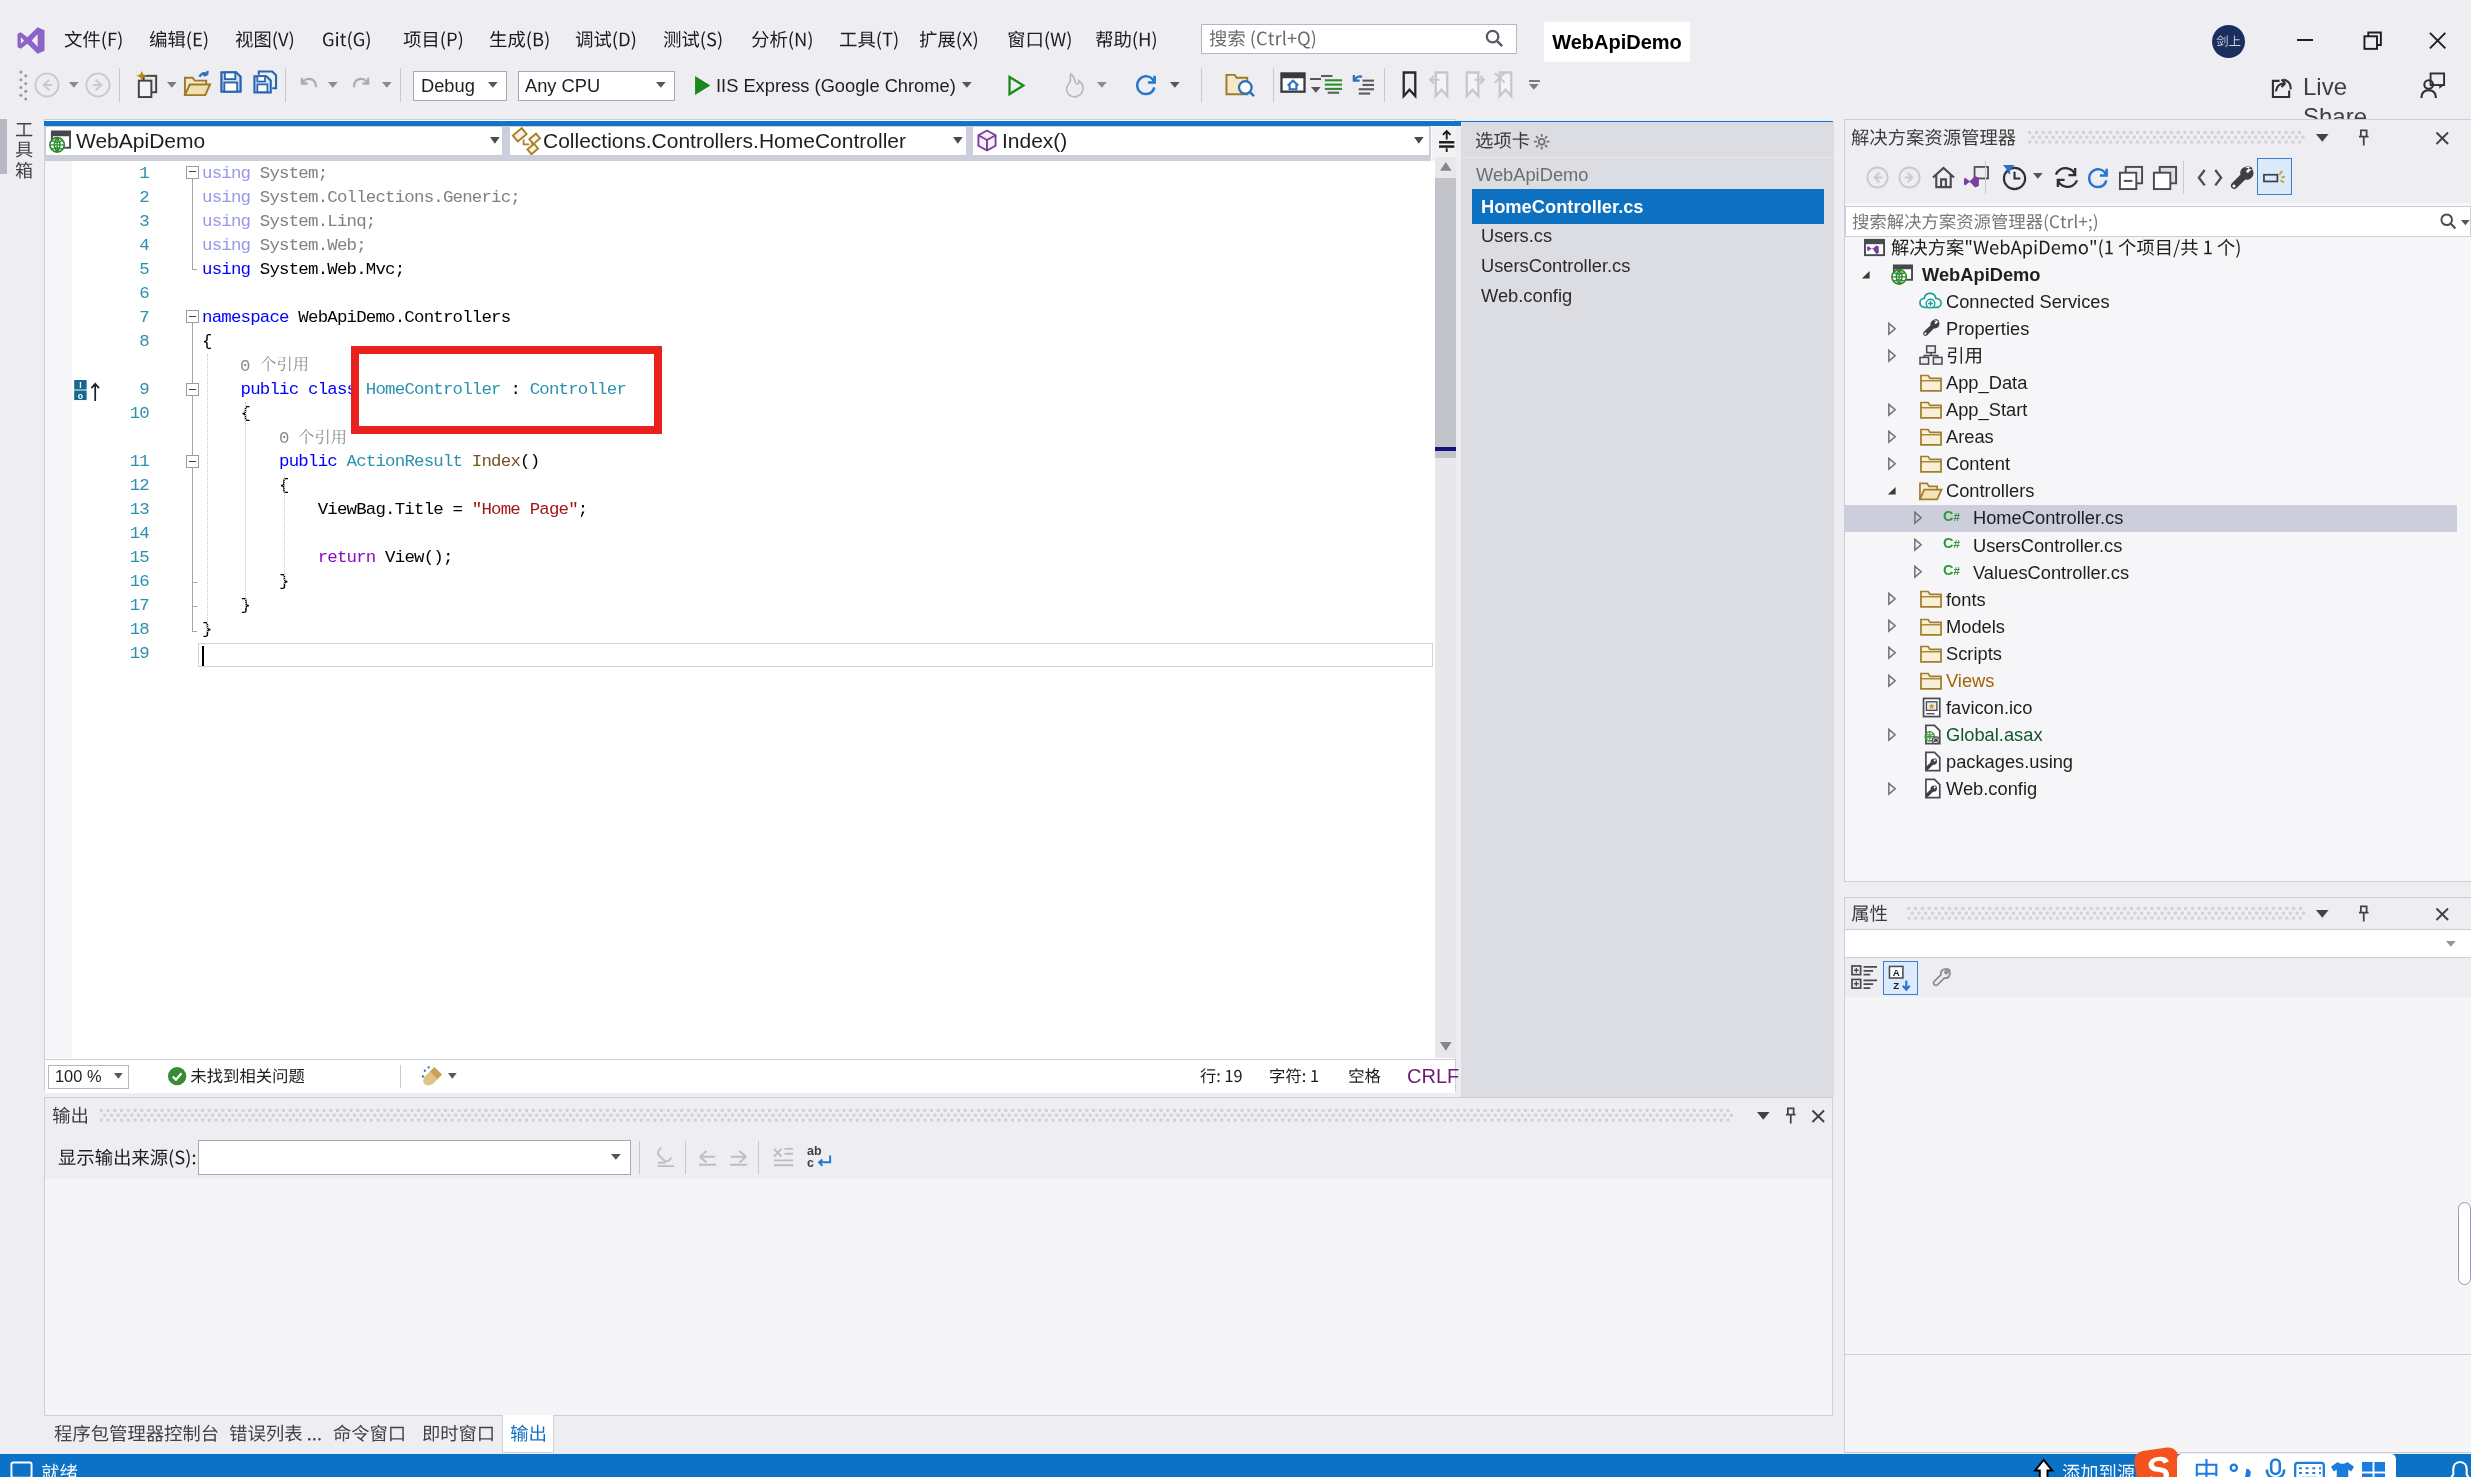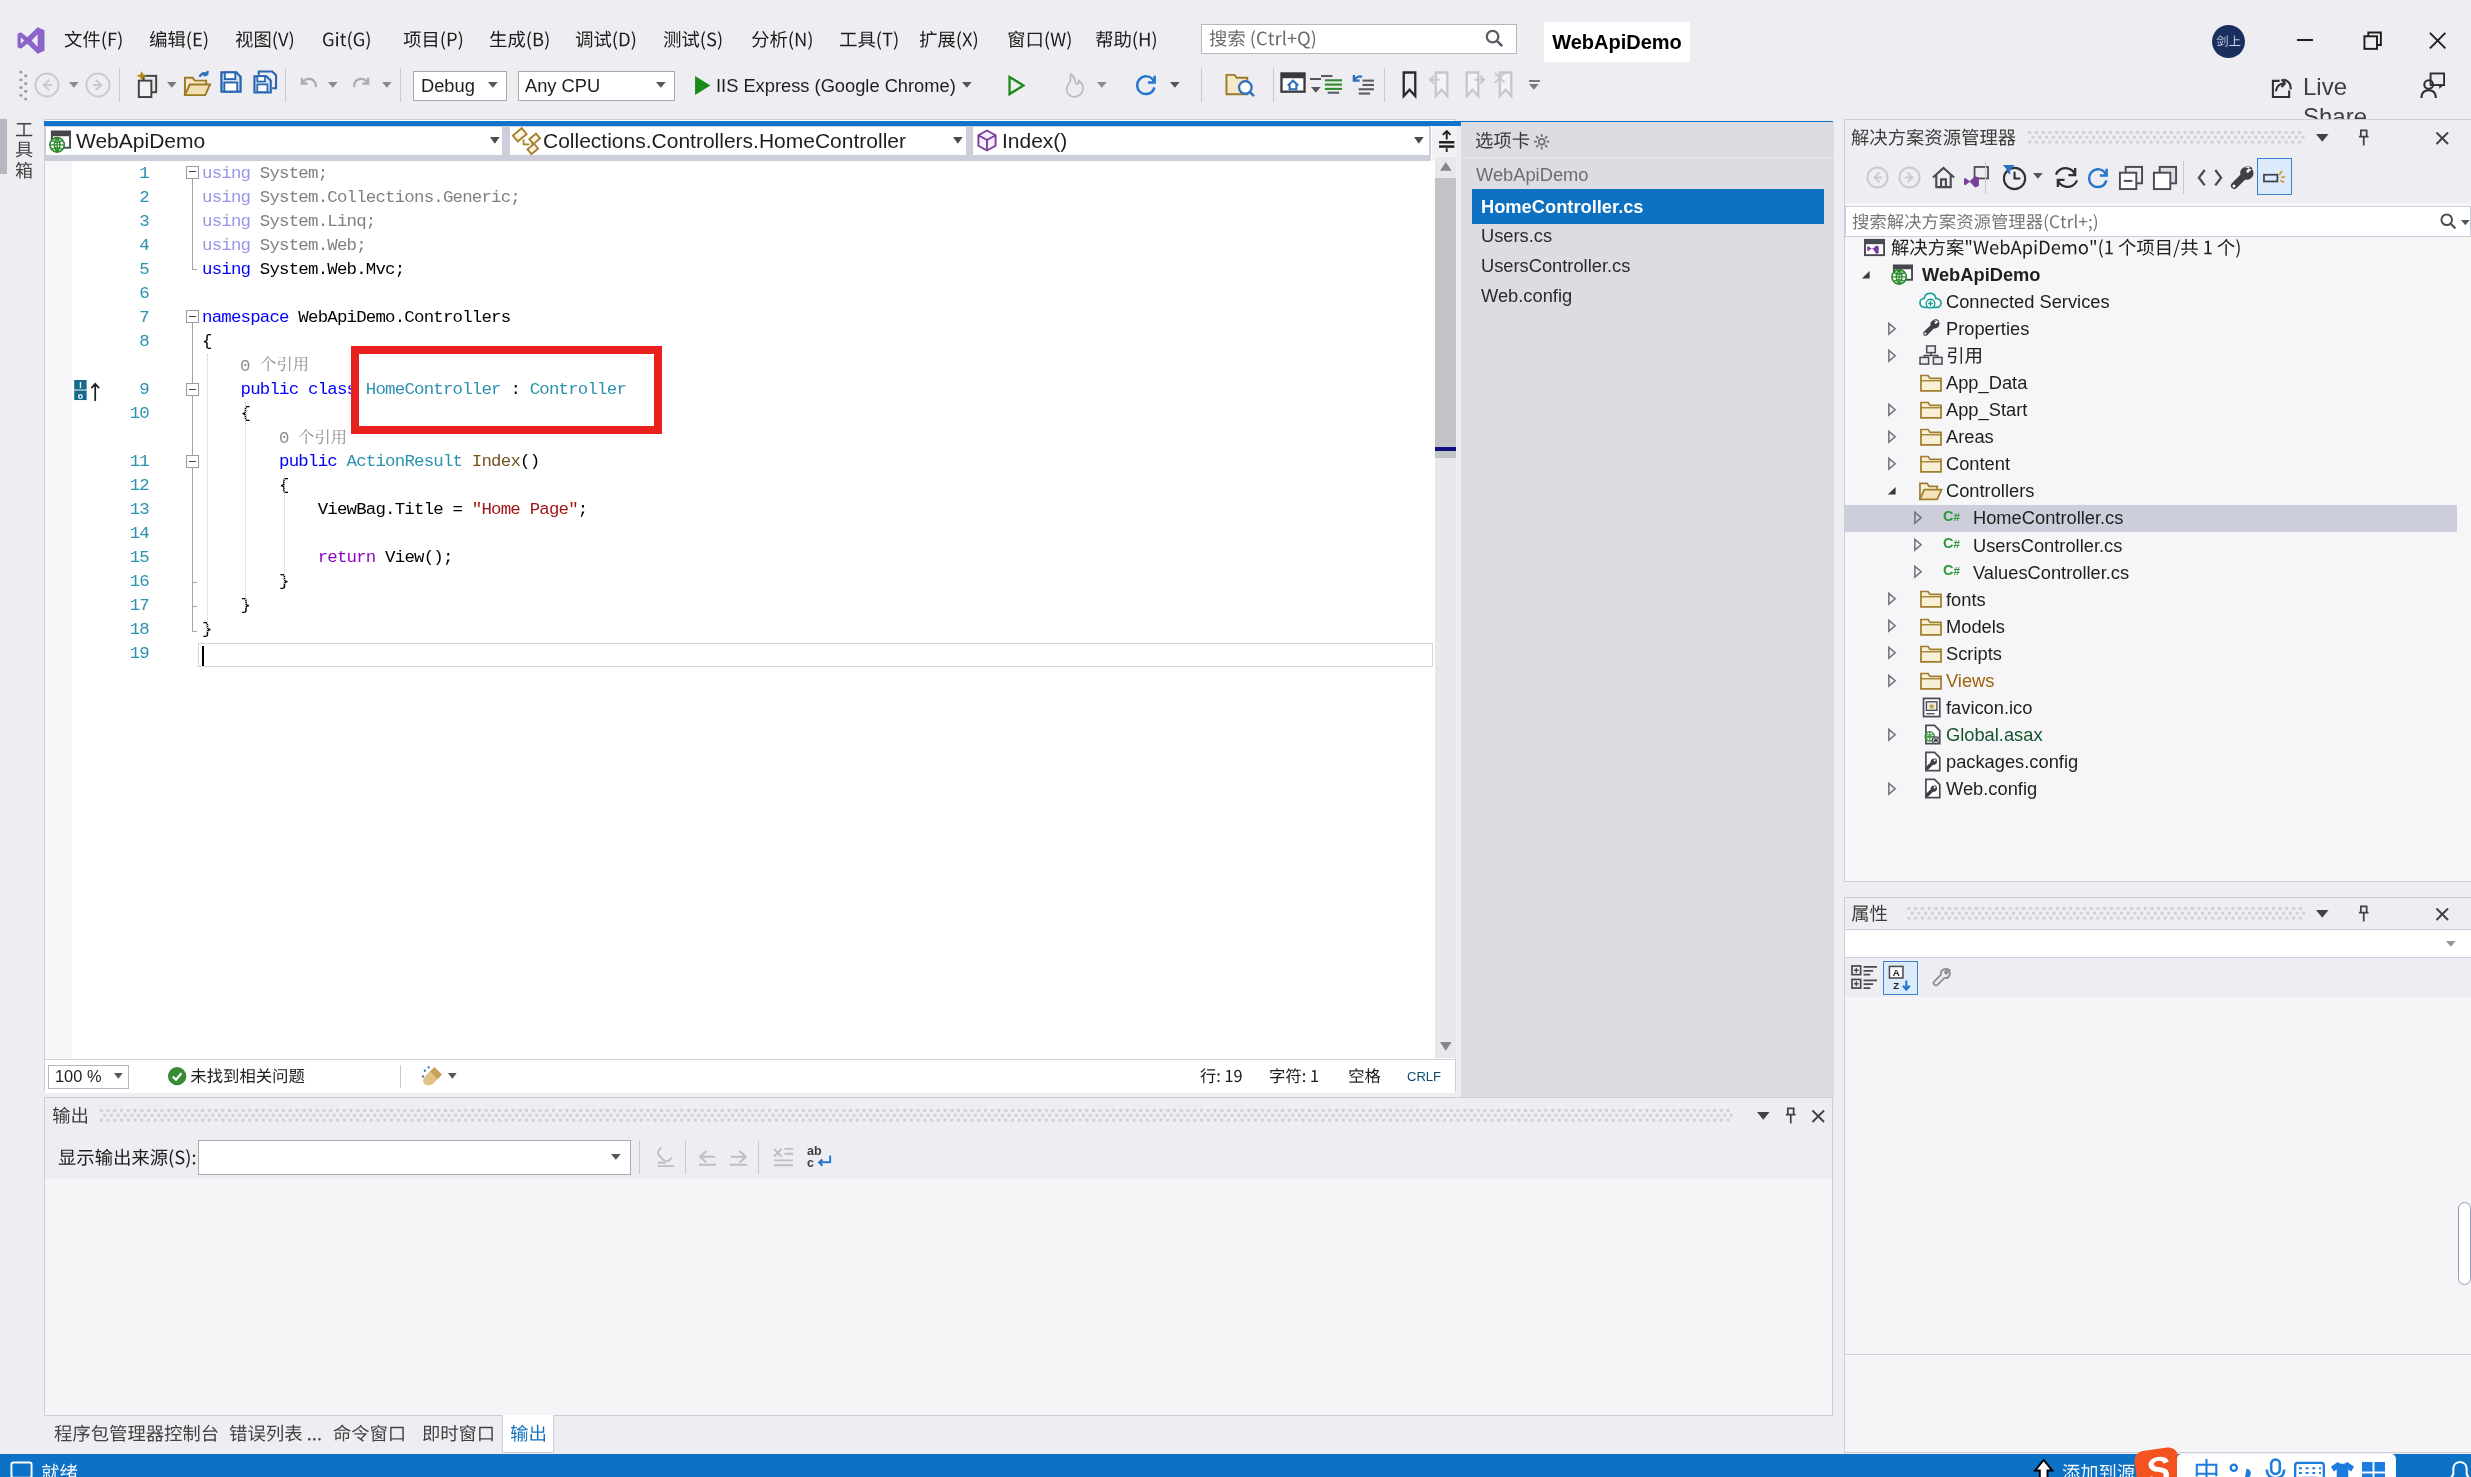--- a/index.html
+++ b/index.html
@@ -355,21 +355,21 @@
     </svg>
     <svg style="position:absolute;left:1200px;top:1048px;" width="45" height="26" viewBox="0 0 47 27">
       <path transform="translate(0,18.7)" fill="#1E1E1E" d="M7.4 -13.3V-12.0H15.8V-13.3ZM4.5 -14.3C3.7 -13.1 2.0 -11.5 0.6 -10.6C0.8 -10.3 1.2 -9.8 1.3 -9.6C2.9 -10.6 4.6 -12.3 5.8 -13.8ZM6.6 -8.6V-7.3H12.4V-0.3C12.4 -0.0 12.3 0.1 11.9 0.1C11.6 0.1 10.5 0.1 9.3 0.1C9.5 0.4 9.6 1.0 9.7 1.3C11.4 1.3 12.3 1.3 12.9 1.1C13.5 0.9 13.7 0.5 13.7 -0.3V-7.3H16.2V-8.6ZM5.2 -10.6C4.0 -8.7 2.2 -6.7 0.4 -5.5C0.7 -5.2 1.1 -4.7 1.3 -4.4C2.0 -4.9 2.6 -5.5 3.3 -6.2V1.4H4.5V-7.6C5.2 -8.4 5.9 -9.3 6.4 -10.2Z M19.4 -6.6C20.0 -6.6 20.5 -7.1 20.5 -7.8C20.5 -8.5 20.0 -9.0 19.4 -9.0C18.7 -9.0 18.2 -8.5 18.2 -7.8C18.2 -7.1 18.7 -6.6 19.4 -6.6ZM19.4 0.2C20.0 0.2 20.5 -0.3 20.5 -1.0C20.5 -1.7 20.0 -2.1 19.4 -2.1C18.7 -2.1 18.2 -1.7 18.2 -1.0C18.2 -0.3 18.7 0.2 19.4 0.2Z M27.0 0.0H33.9V-1.3H31.4V-12.5H30.2C29.5 -12.1 28.7 -11.8 27.6 -11.6V-10.6H29.8V-1.3H27.0Z M39.0 0.2C41.3 0.2 43.5 -1.7 43.5 -6.8C43.5 -10.7 41.7 -12.7 39.3 -12.7C37.3 -12.7 35.7 -11.1 35.7 -8.6C35.7 -6.1 37.1 -4.7 39.2 -4.7C40.2 -4.7 41.3 -5.3 42.0 -6.2C41.9 -2.4 40.5 -1.1 38.9 -1.1C38.1 -1.1 37.3 -1.4 36.8 -2.0L36.0 -1.1C36.7 -0.3 37.6 0.2 39.0 0.2ZM42.0 -7.5C41.2 -6.4 40.2 -5.9 39.4 -5.9C37.9 -5.9 37.2 -7.0 37.2 -8.6C37.2 -10.4 38.1 -11.5 39.3 -11.5C40.9 -11.5 41.8 -10.1 42.0 -7.5Z"></path>
     </svg>
     <svg style="position:absolute;left:1269px;top:1048px;" width="52" height="26" viewBox="0 0 54 27">
       <path transform="translate(0,18.7)" fill="#1E1E1E" d="M7.8 -6.2V-5.1H1.2V-3.9H7.8V-0.2C7.8 0.0 7.7 0.1 7.4 0.1C7.1 0.1 6.0 0.1 4.9 0.1C5.1 0.4 5.3 1.0 5.4 1.3C6.9 1.3 7.8 1.3 8.4 1.1C9.0 0.9 9.2 0.5 9.2 -0.2V-3.9H15.8V-5.1H9.2V-5.7C10.7 -6.5 12.2 -7.7 13.2 -8.8L12.4 -9.4L12.1 -9.4H4.0V-8.2H10.8C9.9 -7.4 8.8 -6.7 7.8 -6.2ZM7.2 -14.0C7.5 -13.6 7.9 -13.0 8.1 -12.5H1.4V-9.0H2.6V-11.3H14.3V-9.0H15.6V-12.5H9.6C9.3 -13.1 8.9 -13.8 8.4 -14.4Z M23.7 -4.7C24.5 -3.6 25.4 -2.2 25.9 -1.3L26.9 -2.0C26.5 -2.8 25.5 -4.2 24.8 -5.3ZM29.5 -9.2V-7.3H22.7V-6.2H29.5V-0.3C29.5 0.0 29.4 0.1 29.0 0.1C28.7 0.1 27.6 0.1 26.4 0.1C26.6 0.4 26.8 1.0 26.8 1.3C28.4 1.3 29.4 1.3 29.9 1.1C30.5 0.9 30.7 0.5 30.7 -0.3V-6.2H33.0V-7.3H30.7V-9.2ZM21.4 -9.4C20.6 -7.5 19.1 -5.6 17.7 -4.4C18.0 -4.2 18.4 -3.7 18.6 -3.4C19.1 -3.9 19.7 -4.5 20.2 -5.2V1.4H21.5V-6.9C21.9 -7.6 22.3 -8.2 22.6 -8.9ZM20.1 -14.3C19.6 -12.6 18.7 -10.9 17.6 -9.8C17.9 -9.7 18.4 -9.3 18.7 -9.1C19.2 -9.8 19.8 -10.6 20.3 -11.6H21.2C21.5 -10.8 22.0 -9.8 22.2 -9.3L23.3 -9.7C23.1 -10.1 22.8 -10.9 22.4 -11.6H25.1V-12.6H20.8C21.0 -13.1 21.2 -13.6 21.3 -14.0ZM26.8 -14.3C26.3 -12.6 25.3 -11.0 24.2 -10.0C24.5 -9.8 25.1 -9.4 25.3 -9.2C25.9 -9.9 26.5 -10.7 27.0 -11.6H28.1C28.6 -10.9 29.1 -10.0 29.4 -9.5L30.5 -10.0C30.3 -10.4 29.9 -11.0 29.5 -11.6H32.9V-12.6H27.5C27.7 -13.1 27.8 -13.6 28.0 -14.0Z M36.4 -6.6C37.0 -6.6 37.5 -7.1 37.5 -7.8C37.5 -8.5 37.0 -9.0 36.4 -9.0C35.7 -9.0 35.2 -8.5 35.2 -7.8C35.2 -7.1 35.7 -6.6 36.4 -6.6ZM36.4 0.2C37.0 0.2 37.5 -0.3 37.5 -1.0C37.5 -1.7 37.0 -2.1 36.4 -2.1C35.7 -2.1 35.2 -1.7 35.2 -1.0C35.2 -0.3 35.7 0.2 36.4 0.2Z M44.0 0.0H50.9V-1.3H48.4V-12.5H47.2C46.5 -12.1 45.7 -11.8 44.6 -11.6V-10.6H46.8V-1.3H44.0Z"></path>
     </svg>
     <svg style="position:absolute;left:1348px;top:1048px;" width="36" height="26" viewBox="0 0 37 27">
       <path transform="translate(0,18.7)" fill="#1E1E1E" d="M9.6 -9.1C11.3 -8.2 13.6 -6.9 14.8 -6.1L15.6 -7.1C14.4 -7.9 12.1 -9.1 10.4 -10.0ZM6.5 -10.0C5.2 -8.9 3.5 -7.7 1.4 -7.0L2.2 -5.9C4.2 -6.8 6.1 -8.1 7.4 -9.2ZM1.3 -0.4V0.8H15.8V-0.4H9.1V-4.7H14.0V-5.8H3.1V-4.7H7.8V-0.4ZM7.2 -14.0C7.5 -13.5 7.8 -12.8 8.0 -12.2H1.3V-8.4H2.6V-11.0H14.4V-8.8H15.7V-12.2H9.6C9.4 -12.8 8.9 -13.7 8.5 -14.4Z M26.8 -11.3H30.5C30.0 -10.3 29.3 -9.3 28.5 -8.4C27.7 -9.3 27.0 -10.1 26.6 -11.0ZM20.4 -14.3V-10.6H17.9V-9.4H20.3C19.8 -7.1 18.6 -4.4 17.5 -3.0C17.7 -2.7 18.0 -2.2 18.1 -1.9C19.0 -3.0 19.8 -4.8 20.4 -6.7V1.3H21.6V-7.2C22.2 -6.5 22.8 -5.6 23.0 -5.1L23.8 -6.1C23.5 -6.5 22.1 -8.2 21.6 -8.7V-9.4H23.6L23.2 -9.1C23.5 -8.9 24.0 -8.4 24.2 -8.2C24.8 -8.7 25.3 -9.4 25.9 -10.0C26.3 -9.2 26.9 -8.4 27.6 -7.7C26.2 -6.4 24.5 -5.5 22.8 -4.9C23.1 -4.7 23.4 -4.2 23.5 -3.9C24.0 -4.1 24.4 -4.2 24.9 -4.5V1.4H26.0V0.6H30.8V1.3H32.0V-4.6L32.8 -4.3C33.0 -4.6 33.4 -5.1 33.6 -5.4C31.9 -5.9 30.5 -6.7 29.3 -7.6C30.5 -8.9 31.5 -10.4 32.1 -12.1L31.3 -12.5L31.1 -12.4H27.4C27.7 -12.9 27.9 -13.4 28.1 -14.0L26.9 -14.3C26.2 -12.6 25.1 -10.9 23.9 -9.7V-10.6H21.6V-14.3ZM26.0 -0.5V-3.8H30.8V-0.5ZM25.7 -4.9C26.7 -5.4 27.6 -6.1 28.5 -6.8C29.3 -6.1 30.3 -5.4 31.4 -4.9Z"></path>
     </svg>
-    <div class="a" style="left:1407px;top:1049px;height:23px;line-height:23px;font-size:13px;color:#0c4a6e">CRLF</div>
+    <div class="a" style="left:1407px;top:1049px;height:23px;line-height:23px;font-size:20px;color:#701a75">CRLF</div>
     <div class="a" style="left:1461px;top:106px;width:373px;height:975px;background:#DCDDE2"></div>
     <svg style="position:absolute;left:1475px;top:111px;" width="58" height="29" viewBox="0 0 60 30">
       <path transform="translate(0,20.9)" fill="#3B3B3B" d="M1.2 -14.5C2.3 -13.6 3.6 -12.3 4.1 -11.3L5.3 -12.2C4.7 -13.1 3.4 -14.4 2.2 -15.3ZM8.5 -15.4C8.0 -13.7 7.2 -12.0 6.2 -10.9C6.5 -10.7 7.1 -10.4 7.4 -10.1C7.8 -10.7 8.3 -11.3 8.6 -12.1H11.5V-9.3H6.1V-8.0H9.5C9.2 -5.5 8.4 -3.7 5.6 -2.7C5.9 -2.5 6.3 -1.9 6.4 -1.6C9.6 -2.8 10.6 -5.0 10.9 -8.0H12.9V-3.6C12.9 -2.2 13.2 -1.8 14.6 -1.8C14.9 -1.8 16.2 -1.8 16.5 -1.8C17.7 -1.8 18.1 -2.4 18.2 -4.8C17.8 -4.9 17.2 -5.1 17.0 -5.4C16.9 -3.4 16.8 -3.1 16.4 -3.1C16.1 -3.1 15.0 -3.1 14.9 -3.1C14.4 -3.1 14.3 -3.2 14.3 -3.6V-8.0H18.1V-9.3H12.9V-12.1H17.3V-13.3H12.9V-15.9H11.5V-13.3H9.2C9.5 -13.9 9.7 -14.5 9.8 -15.1ZM4.8 -8.7H1.1V-7.3H3.4V-1.6C2.6 -1.2 1.7 -0.5 0.9 0.3L1.8 1.5C2.9 0.3 3.9 -0.6 4.6 -0.6C5.0 -0.6 5.6 -0.1 6.4 0.4C7.6 1.1 9.2 1.3 11.4 1.3C13.3 1.3 16.5 1.2 18.0 1.1C18.0 0.7 18.2 -0.0 18.4 -0.4C16.5 -0.2 13.6 -0.1 11.4 -0.1C9.4 -0.1 7.8 -0.2 6.6 -0.9C5.7 -1.4 5.3 -1.9 4.8 -1.9Z M30.7 -9.5V-5.5C30.7 -3.5 30.2 -1.1 25.1 0.4C25.4 0.6 25.8 1.2 26.0 1.5C31.3 -0.2 32.2 -3.0 32.2 -5.5V-9.5ZM32.1 -1.7C33.6 -0.8 35.4 0.6 36.3 1.5L37.3 0.5C36.3 -0.4 34.4 -1.7 33.0 -2.6ZM19.6 -3.5 19.9 -2.0C21.7 -2.6 24.0 -3.4 26.2 -4.2L26.0 -5.4L23.7 -4.7V-12.3H25.9V-13.7H19.9V-12.3H22.3V-4.3ZM26.9 -11.9V-2.9H28.3V-10.6H34.5V-2.9H35.9V-11.9H31.4C31.7 -12.4 32.0 -13.1 32.3 -13.8H37.2V-15.1H26.2V-13.8H30.6C30.5 -13.2 30.2 -12.5 30.0 -11.9Z M48.1 -4.4C50.2 -3.6 53.0 -2.3 54.4 -1.6L55.2 -2.9C53.7 -3.6 50.9 -4.8 48.9 -5.5ZM46.3 -16.0V-9.0H39.0V-7.6H46.4V1.5H47.9V-7.6H56.0V-9.0H47.8V-11.9H54.1V-13.3H47.8V-16.0Z"></path>
     </svg>
     <svg class="a" style="left:1533px;top:117px" width="17.4" height="17.4" viewBox="0 0 18 18">
 <circle cx="9" cy="9" r="3" fill="none" stroke="#716F6F" stroke-width="1.8"></circle>
 <path d="M9 1 V4 M9 14 V17 M1 9 H4 M14 9 H17 M3.3 3.3 L5.5 5.5 M12.5 12.5 L14.7 14.7 M3.3 14.7 L5.5 12.5 M12.5 5.5 L14.7 3.3" stroke="#716F6F" stroke-width="1.8"></path>
 </svg>
     <div class="a" style="left:1476px;top:145px;height:27px;line-height:27px;font-size:18.3px;color:#6E6E6E">WebApiDemo</div>
     <div class="a" style="left:1472px;top:173px;width:352px;height:35px;background:#0E70C0"></div>
@@ -726,21 +726,21 @@
 <circle cx="8" cy="13" r="4.8" fill="none" stroke="#3E9741" stroke-width="1.6"></circle>
 <path d="M3.2 13 H12.8 M8 8.2 V17.8 M4.5 10.5 C6.5 12 9.5 12 11.5 10.5 M4.5 15.5 C6.5 14 9.5 14 11.5 15.5" stroke="#3E9741" stroke-width="1.1" fill="none"></path>
 <circle cx="14.5" cy="17" r="3.6" fill="#fff" stroke="#4A4A52" stroke-width="1.3"></circle>
 <path d="M14.5 14.5 v5 M12 17 h5 M12.7 15.2 l3.6 3.6 M16.3 15.2 l-3.6 3.6" stroke="#4A4A52" stroke-width="1.1"></path>
 </svg>
     <div class="a" style="left:1946px;top:707px;height:23px;line-height:23px;font-size:18.3px;color:#14532d">Global.asax</div>
     <svg class="a" style="left:1922px;top:735px" width="19.3" height="21" viewBox="0 0 20 22">
 <path d="M4 1.5 H13 L18.5 7 V20.5 H4 Z" fill="#fff" stroke="#4A4A52" stroke-width="1.8"></path>
 <path d="M11 8 C12.8 7.3 14.6 7.8 15.4 8.7 L13 11.2 L11.9 10.1 L14.4 7.6 M11 8 C9.3 8.7 8.6 10.4 9 11.8 L4 16.8 C3.3 17.5 3.3 18.6 4 19.3 C4.7 20 5.8 20 6.5 19.3 L11.5 14.3 C12.9 14.7 14.7 14 15.4 12.2 C15.8 11.2 15.7 10 15.3 9.3" fill="#3F3F46"></path>
 </svg>
-    <div class="a" style="left:1946px;top:734px;height:23px;line-height:23px;font-size:18.3px;color:#1E1E1E">packages.config</div>
+    <div class="a" style="left:1946px;top:734px;height:23px;line-height:23px;font-size:18.3px;color:#1E1E1E">packages.using</div>
     <svg class="a" style="left:1885px;top:766px" width="13.5" height="13.5" viewBox="0 0 14 14">
       <path d="M4 1.5 L10.5 7 L4 12.5 Z" fill="none" stroke="#72727A" stroke-width="1.6"></path>
     </svg>
     <svg class="a" style="left:1922px;top:762px" width="19.3" height="21" viewBox="0 0 20 22">
 <path d="M4 1.5 H13 L18.5 7 V20.5 H4 Z" fill="#fff" stroke="#4A4A52" stroke-width="1.8"></path>
 <path d="M11 8 C12.8 7.3 14.6 7.8 15.4 8.7 L13 11.2 L11.9 10.1 L14.4 7.6 M11 8 C9.3 8.7 8.6 10.4 9 11.8 L4 16.8 C3.3 17.5 3.3 18.6 4 19.3 C4.7 20 5.8 20 6.5 19.3 L11.5 14.3 C12.9 14.7 14.7 14 15.4 12.2 C15.8 11.2 15.7 10 15.3 9.3" fill="#3F3F46"></path>
 </svg>
     <div class="a" style="left:1946px;top:761px;height:23px;line-height:23px;font-size:18.3px;color:#1E1E1E">Web.config</div>
     <div class="a" style="left:1844px;top:881px;width:628px;height:556px;background:#F5F5F7;border:1px solid #CCCEDB;box-sizing:border-box"></div>
     <div class="a" style="left:1845px;top:882px;width:626px;height:32px;background:#EEEEF2"></div>

